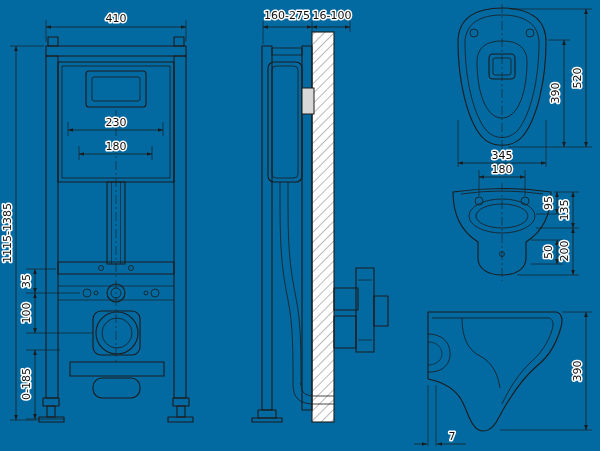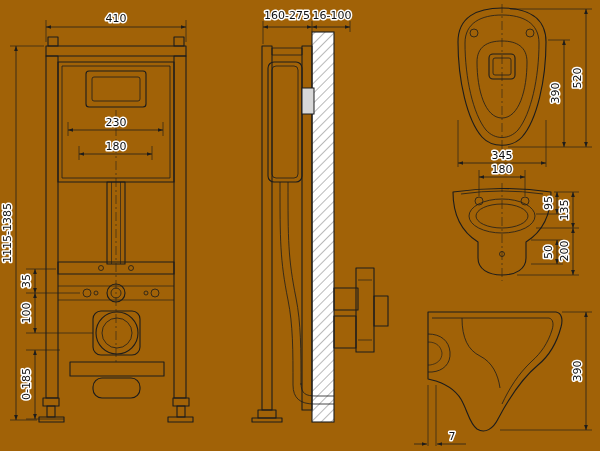--- a/index.html
+++ b/index.html
@@ -1,16 +1,16 @@
 <!DOCTYPE html>
 <html><head>
 <meta charset="utf-8">
 <style>
   html,body{margin:0;padding:0;background:#ffffff;}
-  .stage{width:600px;height:451px;background:#a16207;position:relative;overflow:hidden;
+  .stage{width:600px;height:451px;background:#0369a1;position:relative;overflow:hidden;
          font-family:"DejaVu Sans","Liberation Sans",sans-serif;}
   svg{display:block;}
   .ln{fill:none;stroke:#1c1c1c;stroke-width:1.1;stroke-linejoin:round;}
   .ln2{fill:none;stroke:#1c1c1c;stroke-width:0.8;stroke-linejoin:round;}
   .thin{fill:none;stroke:#1c1c1c;stroke-width:0.65;}
   .dim{fill:none;stroke:#1c1c1c;stroke-width:0.75;}
   .cl{fill:none;stroke:#1c1c1c;stroke-width:0.55;stroke-dasharray:9 3 2 3;}
   .gray{fill:#d8d8d8;stroke:#1c1c1c;stroke-width:1;}
   .dimtext{font:11px "DejaVu Sans","Liberation Sans",sans-serif;fill:#101010;
            stroke:#ffffff;stroke-width:3;paint-order:stroke;stroke-linejoin:round;}

